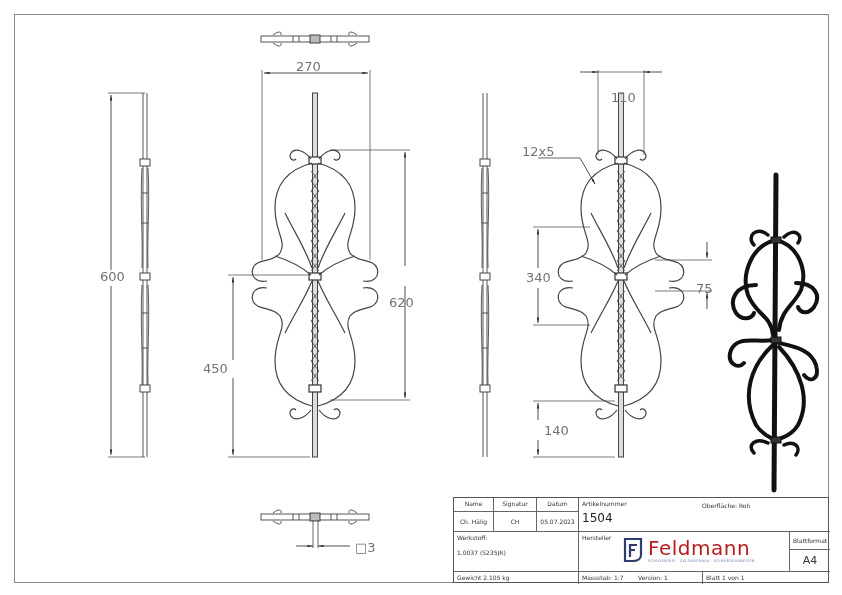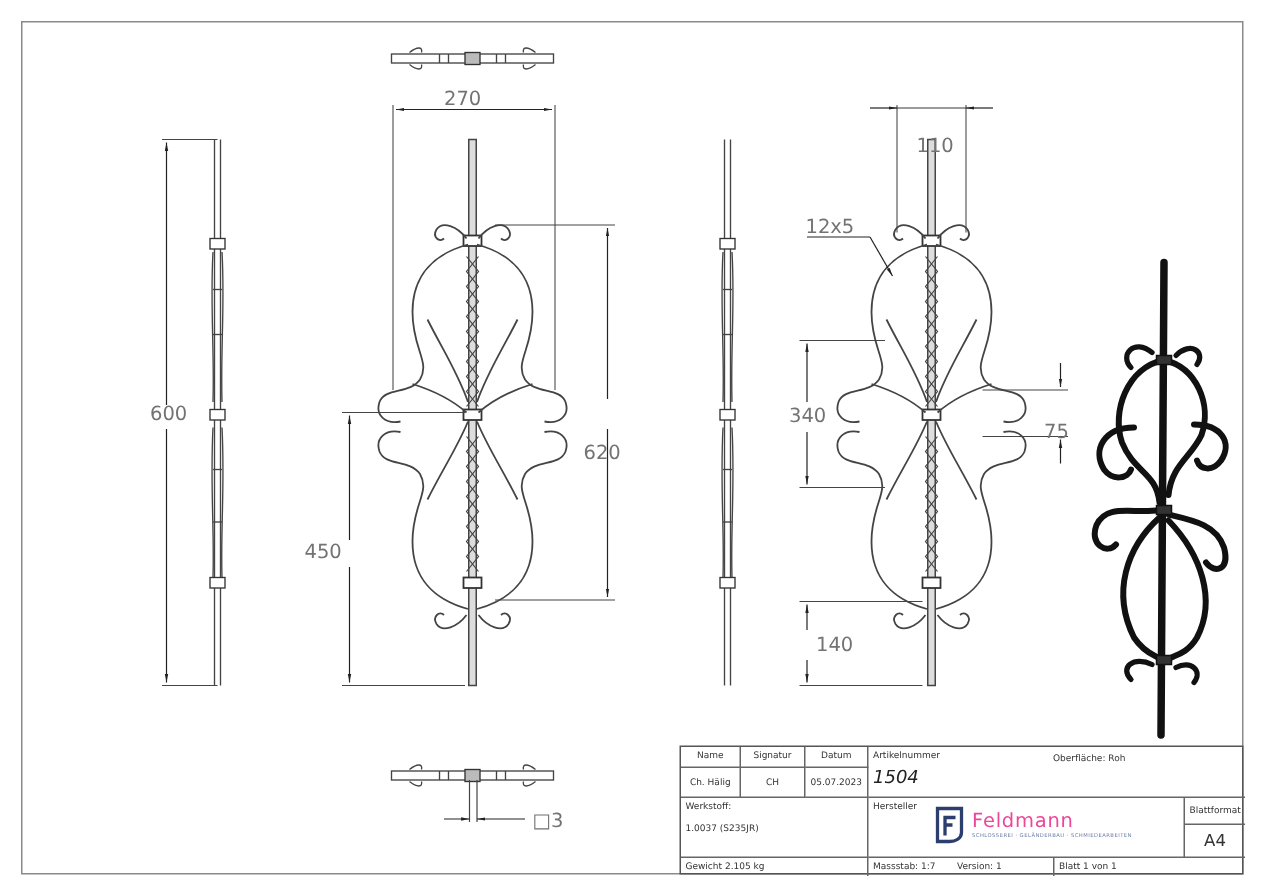--- a/index.html
+++ b/index.html
@@ -3,23 +3,23 @@
 <meta charset="utf-8">
 <style>
   html,body{margin:0;padding:0;background:#fff;}
   body{width:842px;height:595px;position:relative;overflow:hidden;font-family:"DejaVu Sans","Liberation Sans",sans-serif;color:#222;}
   .frame{position:absolute;left:14px;top:14px;width:815px;height:569px;border:1px solid #8a8a8a;box-sizing:border-box;}
   svg.drawing{position:absolute;left:0;top:0;}
   .dim{position:absolute;font-size:13px;color:#737373;line-height:1;white-space:nowrap;}
   .tb{position:absolute;left:453px;top:497px;width:376px;height:86px;border:1px solid #555;box-sizing:border-box;font-size:6px;color:#333;}
   .cell{position:absolute;box-sizing:border-box;border-right:1px solid #666;border-bottom:1px solid #666;padding:2px 3px;overflow:hidden;white-space:nowrap;}
   .c{text-align:center;}
-  .big{font-size:12px;color:#222;font-style:italic;}
+  .big{font-size:12px;color:#222;}
   .logo{position:absolute;left:622px;top:537px;display:flex;align-items:center;}
-  .logo-word{font-size:13px;color:#ec4899;letter-spacing:0.5px;line-height:1;}
+  .logo-word{font-size:20px;color:#b91c1c;letter-spacing:0.5px;line-height:1;}
   .logo-sub{font-size:3.5px;color:#6a7fa8;letter-spacing:0.3px;margin-top:1px;}
 </style>
 </head>
 <body>
 
 <div class="frame"></div>
 
 <svg class="drawing" width="842" height="595" viewBox="0 0 842 595">
   <defs>
     <marker id="ar" viewBox="0 0 10 10" refX="10" refY="5" markerWidth="7" markerHeight="7" orient="auto-start-reverse">
@@ -172,21 +172,21 @@
     <rect x="-5" y="162" width="10" height="6" fill="#333" stroke-width="1"></rect>
     <rect x="-5" y="262" width="10" height="6" fill="#333" stroke-width="1"></rect>
   </g>
 </svg>
 
 <span class="dim" style="left:296px;top:60px;">270</span>
 <span class="dim" style="left:100px;top:270px;">600</span>
 <span class="dim" style="left:389px;top:270px;margin-top:26px;">620</span>
 <span class="dim" style="left:203px;top:362px;">450</span>
 <span class="dim" style="left:611px;top:68px;margin-top:23px;">110</span>
-<span class="dim" style="left:537px;top:145px;">12x5</span>
+<span class="dim" style="left:522px;top:145px;">12x5</span>
 <span class="dim" style="left:526px;top:271px;">340</span>
 <span class="dim" style="left:696px;top:282px;">75</span>
 <span class="dim" style="left:526px;top:424px;margin-left:18px;">140</span>
 <span class="dim" style="left:355px;top:541px;">□3</span>
 
 <div class="tb">
   <div class="cell c" style="left:0;top:0;width:40px;height:14px;">Name</div>
   <div class="cell c" style="left:40px;top:0;width:43px;height:14px;">Signatur</div>
   <div class="cell c" style="left:83px;top:0;width:42px;height:14px;">Datum</div>
   <div class="cell c" style="left:0;top:14px;width:40px;height:20px;padding-top:6px;">Ch. Hälig</div>

